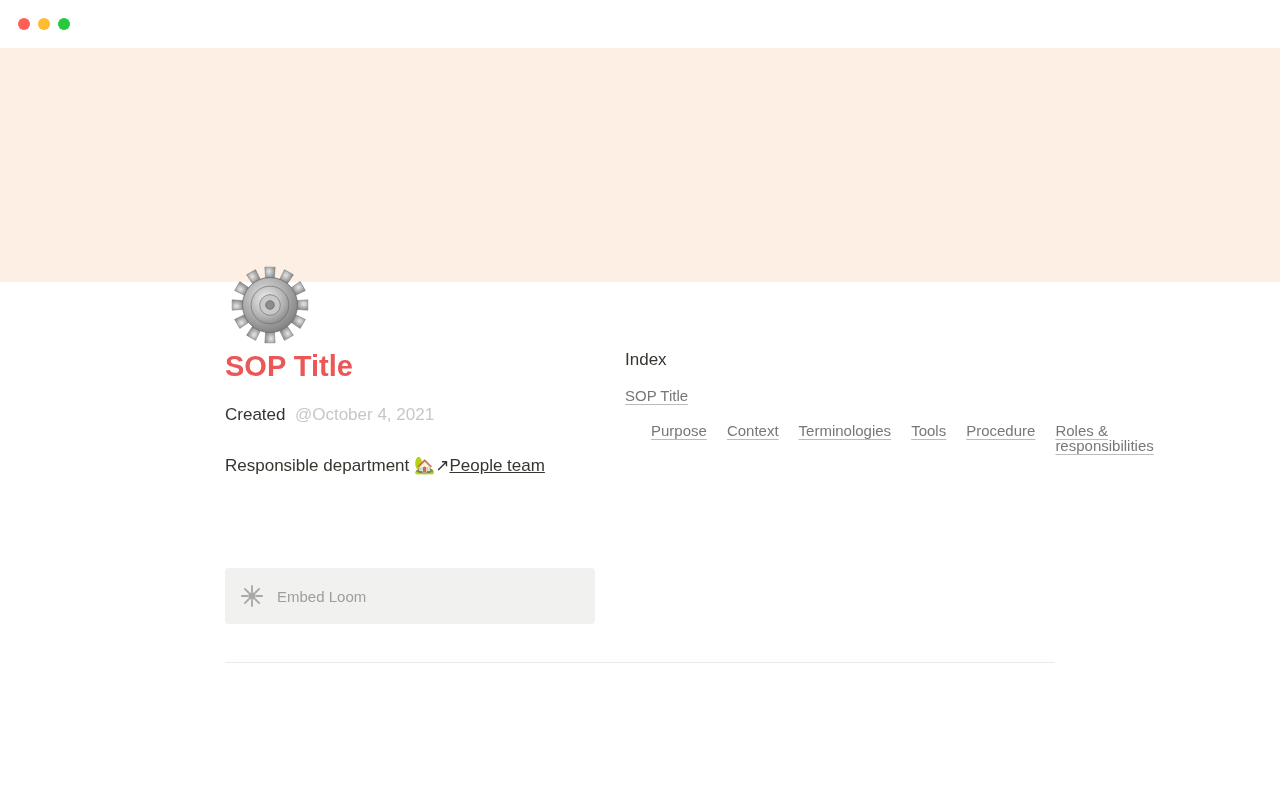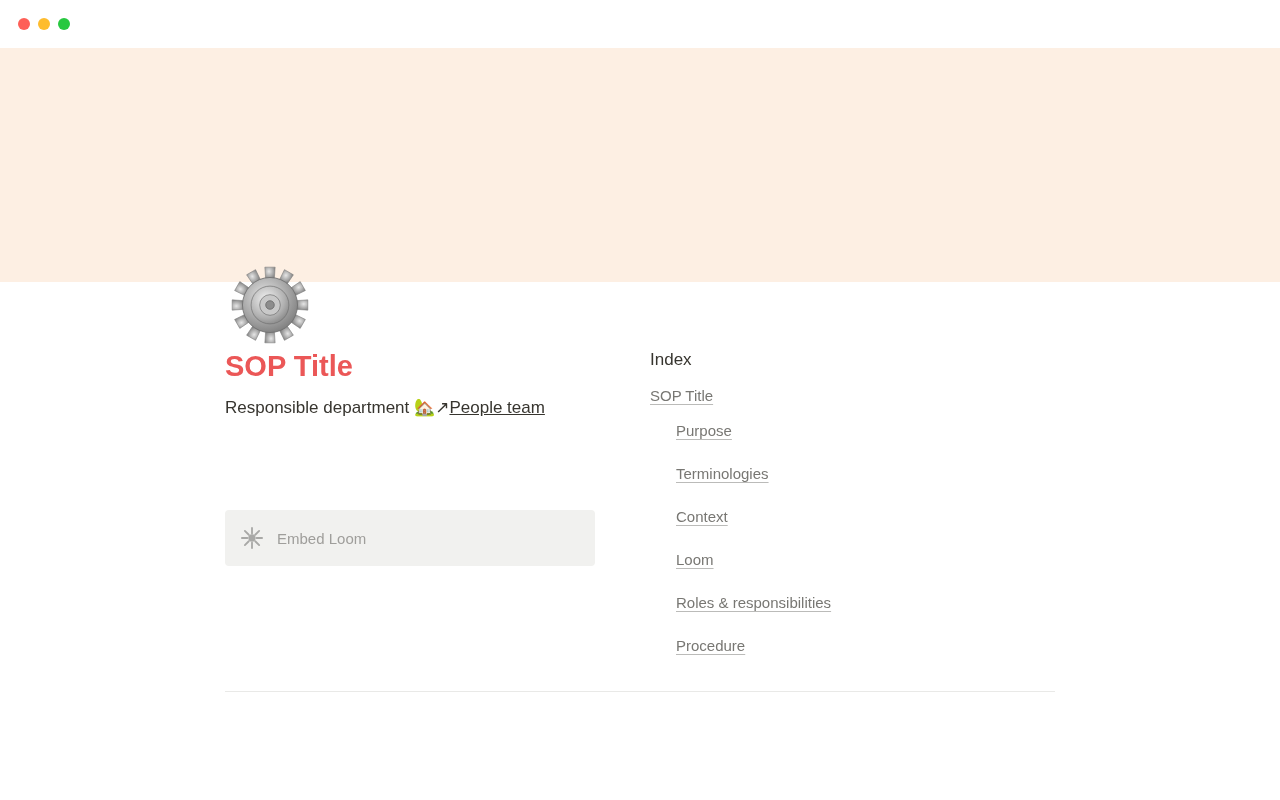--- a/index.html
+++ b/index.html
@@ -13,26 +13,26 @@
 .content{max-width:830px;margin:0 auto;padding:0 0 0 0;position:relative}
 .page-icon{position:absolute;top:-90px;left:0;width:90px;height:90px;display:flex;align-items:center;justify-content:center}
 .gear-svg{width:86px;height:86px}
 .page-title{font-size:44px;font-weight:700;letter-spacing:-0.5px;margin-top:76px;color:#37352f;line-height:1.1}
 .cols{display:flex;margin-top:68px;gap:30px}
 .left-col{width:395px}
 .right-col{flex:1}
 .sop-title{font-size:29px;font-weight:600;color:#eb5757}
 .created-line{margin-top:22px;font-size:17px;color:#37352f}
 .date-mention{color:#c7c7c5}
-.resp-line{margin-top:14px;font-size:17px;color:#37352f}
+.resp-line{margin-top:30px;font-size:17px;color:#37352f}
 .link-ul{text-decoration:underline;color:#37352f;cursor:pointer;font-weight:500}
 .index-head{font-size:17px;font-weight:400;color:#37352f}
 .toc{margin-top:18px;font-size:15px;line-height:1}
 .toc-top{margin-bottom:20px}
-.toc-sub{margin-left:26px;display:flex;flex-direction:column;gap:28px}
+.toc-sub{margin-left:26px;display:flex;flex-direction:row;gap:20px}
 .toc a{color:#787773;text-decoration:underline;text-decoration-color:rgba(120,119,115,0.5);text-underline-offset:3px;cursor:pointer}
 .embed-block{margin-top:92px;background:#f1f1ef;border-radius:4px;height:56px;display:flex;align-items:center;padding:0 16px;gap:14px;cursor:pointer;width:370px}
 .loom-ico{width:22px;height:22px;color:#a8a8a6}
 .embed-txt{color:#9f9e9b;font-size:15px}
 .hr-bottom{margin-top:38px;border:none;border-top:1px solid #e9e9e7}
 .emoji{display:inline-block}
 </style>
 </head>
 <body>
 
@@ -101,20 +101,24 @@
         <circle r="12" fill="#c9c9c9" stroke="#6f6f6f" stroke-width="0.8"></circle>
         <circle r="5" fill="#8d8d8d" stroke="#5f5f5f" stroke-width="0.8"></circle>
       </g>
     </svg>
   </div>
 
 
   <div class="cols">
     <div class="left-col">
       <h2 class="sop-title">SOP Title</h2>
+      <div class="created-line">
+        <span>Created</span>
+        &nbsp;<span class="date-mention">@October 4, 2021</span>
+      </div>
       <div class="resp-line">
         <span>Responsible department </span><span class="emoji">🏡↗</span><span class="link-ul">People team</span>
       </div>
 
       <div class="embed-block">
         <svg class="loom-ico" viewBox="0 0 24 24">
           <g fill="currentColor">
             <rect x="11" y="0" width="2" height="8" rx="1"></rect>
             <rect x="11" y="16" width="2" height="8" rx="1"></rect>
             <rect x="0" y="11" width="8" height="2" rx="1"></rect>
@@ -129,24 +133,24 @@
         <span class="embed-txt">Embed Loom</span>
       </div>
     </div>
 
     <div class="right-col">
       <div class="index-head">Index</div>
       <div class="toc">
         <div class="toc-top"><a>SOP Title</a></div>
         <div class="toc-sub">
           <div><a>Purpose</a></div>
+          <div><a>Context</a></div>
           <div><a>Terminologies</a></div>
-          <div><a>Context</a></div>
-          <div><a>Loom</a></div>
+          <div><a>Tools</a></div>
+          <div><a>Procedure</a></div>
           <div><a>Roles &amp; responsibilities</a></div>
-          <div><a>Procedure</a></div>
         </div>
       </div>
     </div>
   </div>
 
   <hr class="hr-bottom">
 </div>
 
 </body></html>

